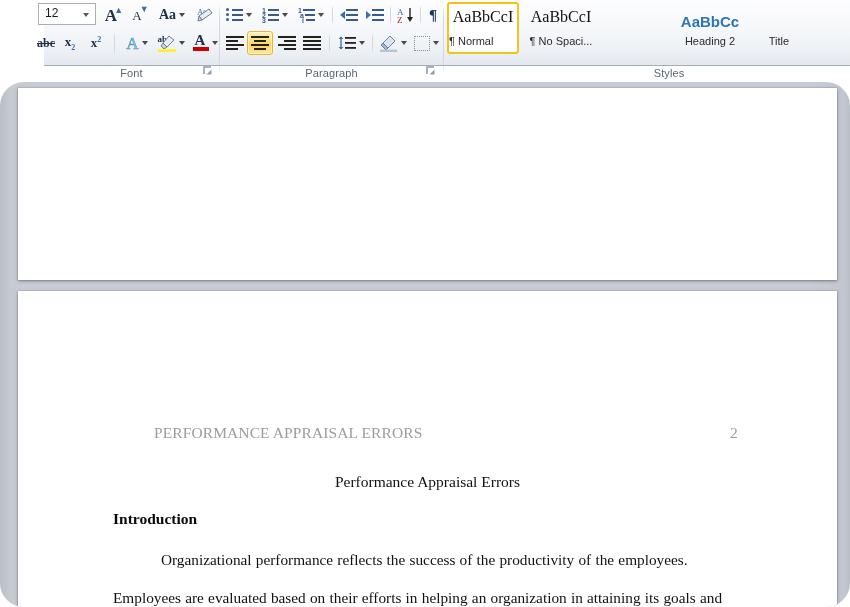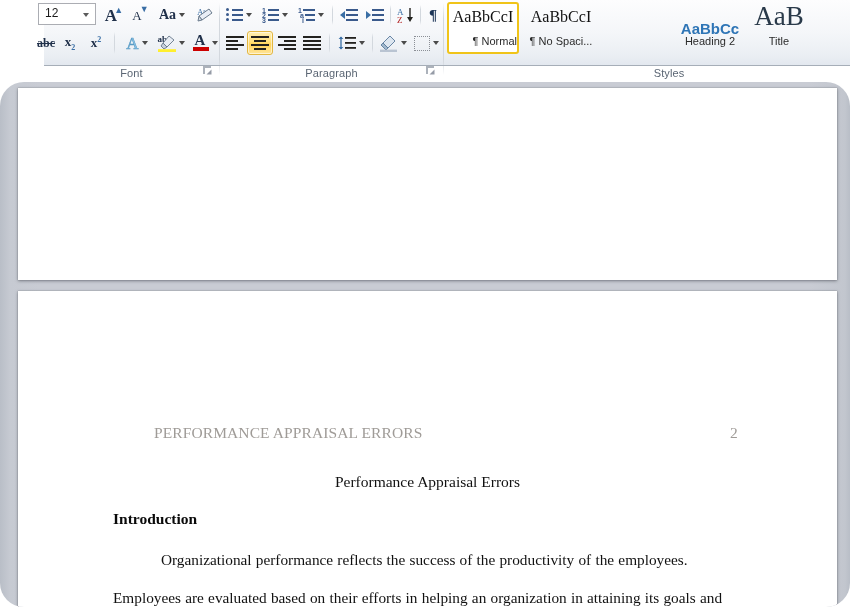--- a/index.html
+++ b/index.html
@@ -425,36 +425,35 @@
     </div>
   </div>
 
   <div class="grp-sep" style="left:399px;"></div>
 
   <div class="grp" id="grp-styles" style="left:400px; width:450px;">
     <div id="styles-gallery" style="position:absolute; left:0; top:2px; height:54px; width:450px;">
 
       <div class="style-item" style="position:absolute; left:3px; top:0; width:72px; height:52px; border:2px solid #f0c419; border-radius:3px; background:#ffffff; box-sizing:border-box;">
         <div style="position:absolute; left:0; top:4px; width:100%; text-align:center; font-family:'Liberation Serif',serif; font-size:16px; color:#111;">AaBbCcI</div>
-        <div style="position:absolute; left:0; top:31px; width:100%; text-align:right; font-size:11px; color:#2b2b2b;">¶ Normal</div>
+        <div style="position:absolute; left:0; top:31px; width:100%; text-align:left; font-size:11px; color:#2b2b2b;">¶ Normal</div>
       </div>
 
       <div class="style-item" style="position:absolute; left:78px; top:0; width:78px; height:52px;">
         <div style="position:absolute; left:0; top:6px; width:100%; text-align:center; font-family:'Liberation Serif',serif; font-size:16px; color:#111;">AaBbCcI</div>
         <div style="position:absolute; left:0; top:33px; width:100%; text-align:center; font-size:11px; color:#2b2b2b;">¶ No Spaci...</div>
       </div>
 
 
       <div class="style-item" style="position:absolute; left:230px; top:0; width:72px; height:52px;">
-        <div style="position:absolute; left:0; top:18px; width:100%; text-align:center; font-family:'Liberation Sans',sans-serif; font-size:15px; font-weight:bold; color:#2e75b6;">AaBbCc</div>
+        <div style="position:absolute; left:0; top:11px; width:100%; text-align:center; font-family:'Liberation Sans',sans-serif; font-size:15px; font-weight:bold; color:#2e75b6;">AaBbCc</div>
         <div style="position:absolute; left:0; top:33px; width:100%; text-align:center; font-size:11px; color:#2b2b2b;">Heading 2</div>
       </div>
 
       <div class="style-item" style="position:absolute; left:302px; top:0; width:66px; height:52px;">
-        <div style="position:absolute; left:0; top:-2px; width:100%; text-align:center; font-family:'Liberation Serif',serif; font-size:27px; color:#2a3a4a; line-height:32px;">AaB</div>
         <div style="position:absolute; left:0; top:33px; width:100%; text-align:center; font-size:11px; color:#2b2b2b;">Title</div>
       </div>
 
 
       <div class="style-item" style="position:absolute; left:440px; top:0; width:22px; height:52px; overflow:hidden;">
         <div style="position:absolute; left:2px; top:6px; font-family:'Liberation Serif',serif; font-style:italic; font-size:14px; color:#4a79b5;">A</div>
         <div style="position:absolute; left:2px; top:33px; font-size:11px; color:#2b2b2b;">S</div>
       </div>
     </div>
 

